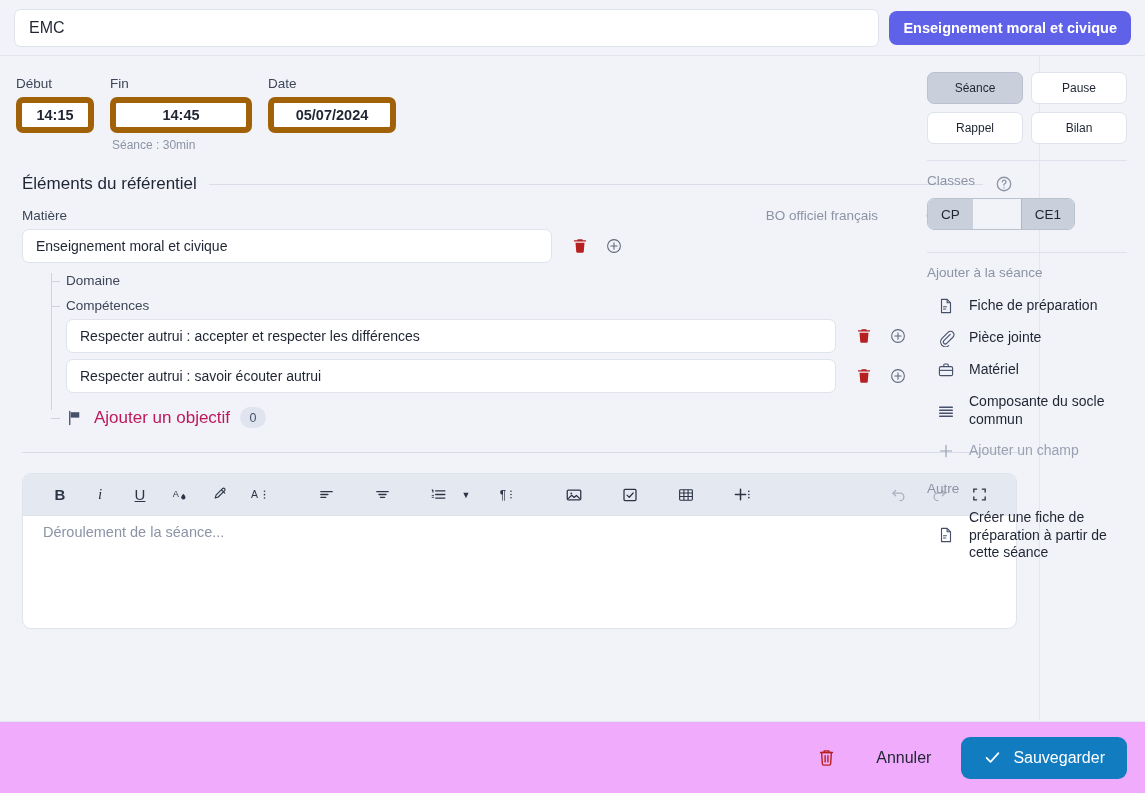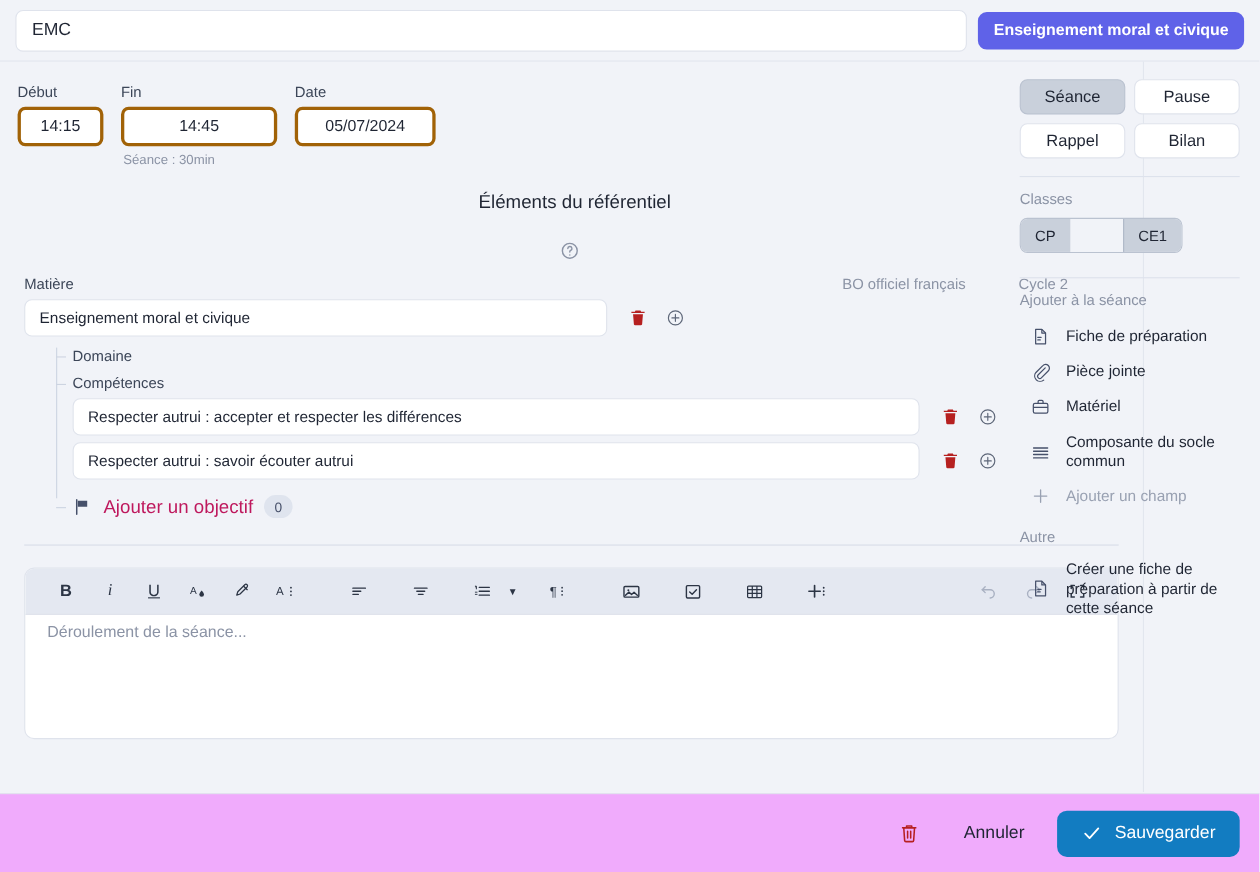--- a/index.html
+++ b/index.html
@@ -46,35 +46,34 @@
     width: 1040px; height: 664px;
     border-right: 1px solid #e2e6ee;
     padding: 0 16px;
     overflow: hidden;
   }
 
   
   .timerow { display: flex; gap: 16px; padding-top: 20px; }
   .field-label { font-size: 13.5px; color: #3c4658; margin-bottom: 6px; }
   .time-box {
-    height: 36px; border: 3px solid #a16207; border-radius: 7px;
+    height: 36px; border: 6px solid #a16207; border-radius: 7px;
     background: #fff; display: flex; align-items: center; justify-content: center;
-    font-size: 14.5px; color: #1f2533;
+    font-size: 14.5px; color: #1f2533; font-weight: bold;
   }
   .w-debut { width: 78px; }
   .w-fin   { width: 142px; }
   .w-date  { width: 128px; }
   .duree { font-size: 12px; color: #8b93a5; margin-top: 5px; padding-left: 2px; }
 
   
   .section-head {
     display: flex; align-items: center; gap: 12px;
     margin-top: 22px; margin-bottom: 14px;
     padding-left: 6px;
-    flex-direction: column;
   }
   .section-title { font-size: 17px; color: #1f2533; white-space: nowrap; }
   .section-rule { flex: 1 1 auto; height: 1px; background: #d8dde8; }
   .help-icon {
     flex: 0 0 auto; width: 18px; height: 18px; margin-right: 10px;
     color: #8b93a5;
   }
 
   
   .ref-head { display: flex; align-items: flex-end; padding-left: 6px; }
@@ -173,21 +172,21 @@
   .sidebar {
     position: absolute; left: 909px; top: 56px;
     width: 236px; height: 664px;
     padding: 16px 18px 0 18px;
     overflow: hidden;
   }
   .seg-grid { display: grid; grid-template-columns: 1fr 1fr; gap: 8px; }
   .seg-btn {
     height: 32px; border: 1px solid #dfe3ec; border-radius: 7px;
     background: #ffffff; color: #1f2533;
-    font-size: 15px; font-family: "Liberation Sans", sans-serif;
+    font-size: 12px; font-family: "Liberation Sans", sans-serif;
     cursor: pointer; display: flex; align-items: center; justify-content: center;
   }
   .seg-btn.active { background: #c9d0db; border-color: #bac2d0; }
 
   .side-rule { height: 1px; background: #dde2ec; margin: 16px 0 12px 0; }
   .side-head { font-size: 13.5px; color: #8b93a5; margin-bottom: 10px; }
 
   .class-group { display: inline-flex; border: 1px solid #bac2d0; border-radius: 7px; overflow: hidden; gap: 48px; }
   .class-btn {
     height: 30px; padding: 0 13px; border: none;

